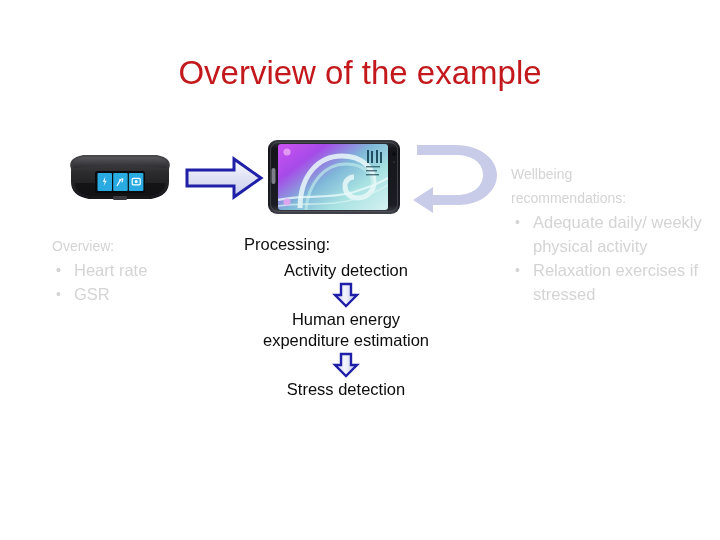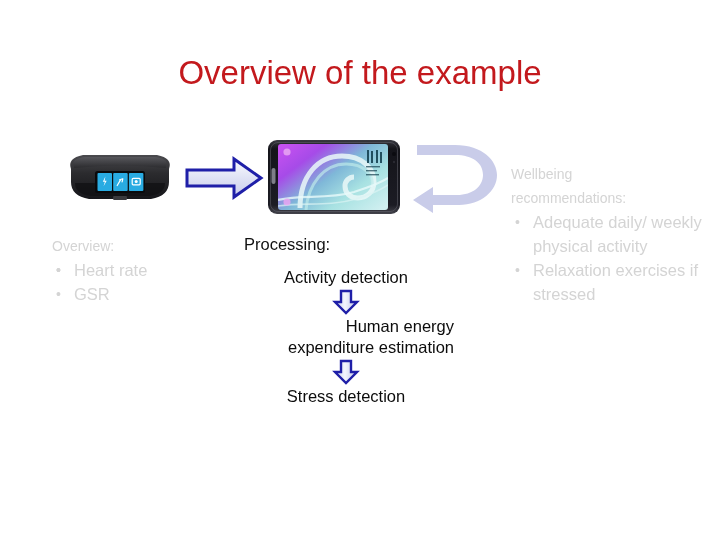--- a/index.html
+++ b/index.html
@@ -107,21 +107,21 @@
     font-size: 14px;
     line-height: 24px;
   }
 
   #processing-column .proc-heading {
     color: #111111;
     font-size: 16.5px;
     line-height: 20px;
     text-align: left;
     margin-left: 6px;
-    margin-bottom: 13px;
+    margin-bottom: 6px;
   }
   .proc-step {
     color: #0C0C0C;
     font-size: 16.5px;
     line-height: 21px;
     text-align: center;
   }
   .proc-arrow-wrap {
     display: flex;
     justify-content: center;
@@ -273,21 +273,21 @@
         <linearGradient id="arrFillV1" x1="0" y1="0" x2="1" y2="0">
           <stop offset="0%" stop-color="#C4C9EB"></stop>
           <stop offset="45%" stop-color="#F4F6FD"></stop>
           <stop offset="100%" stop-color="#BFC4E8"></stop>
         </linearGradient>
       </defs>
       <path d="M9,2 L19,2 L19,13 L25,13 L14,24 L3,13 L9,13 Z" fill="url(#arrFillV1)" stroke="#1F1FA8" stroke-width="2.4" stroke-linejoin="miter"></path>
     </svg>
   </div>
 
-  <div class="proc-step" style="white-space: pre-line; text-align: right;">Human energy
+  <div class="proc-step" style="white-space: pre-line;">Human energy
 expenditure estimation</div>
 
   <div class="proc-arrow-wrap">
     <svg width="28" height="26" viewBox="0 0 28 26">
       <defs>
         <linearGradient id="arrFillV2" x1="0" y1="0" x2="1" y2="0">
           <stop offset="0%" stop-color="#C4C9EB"></stop>
           <stop offset="45%" stop-color="#F4F6FD"></stop>
           <stop offset="100%" stop-color="#BFC4E8"></stop>
         </linearGradient>

